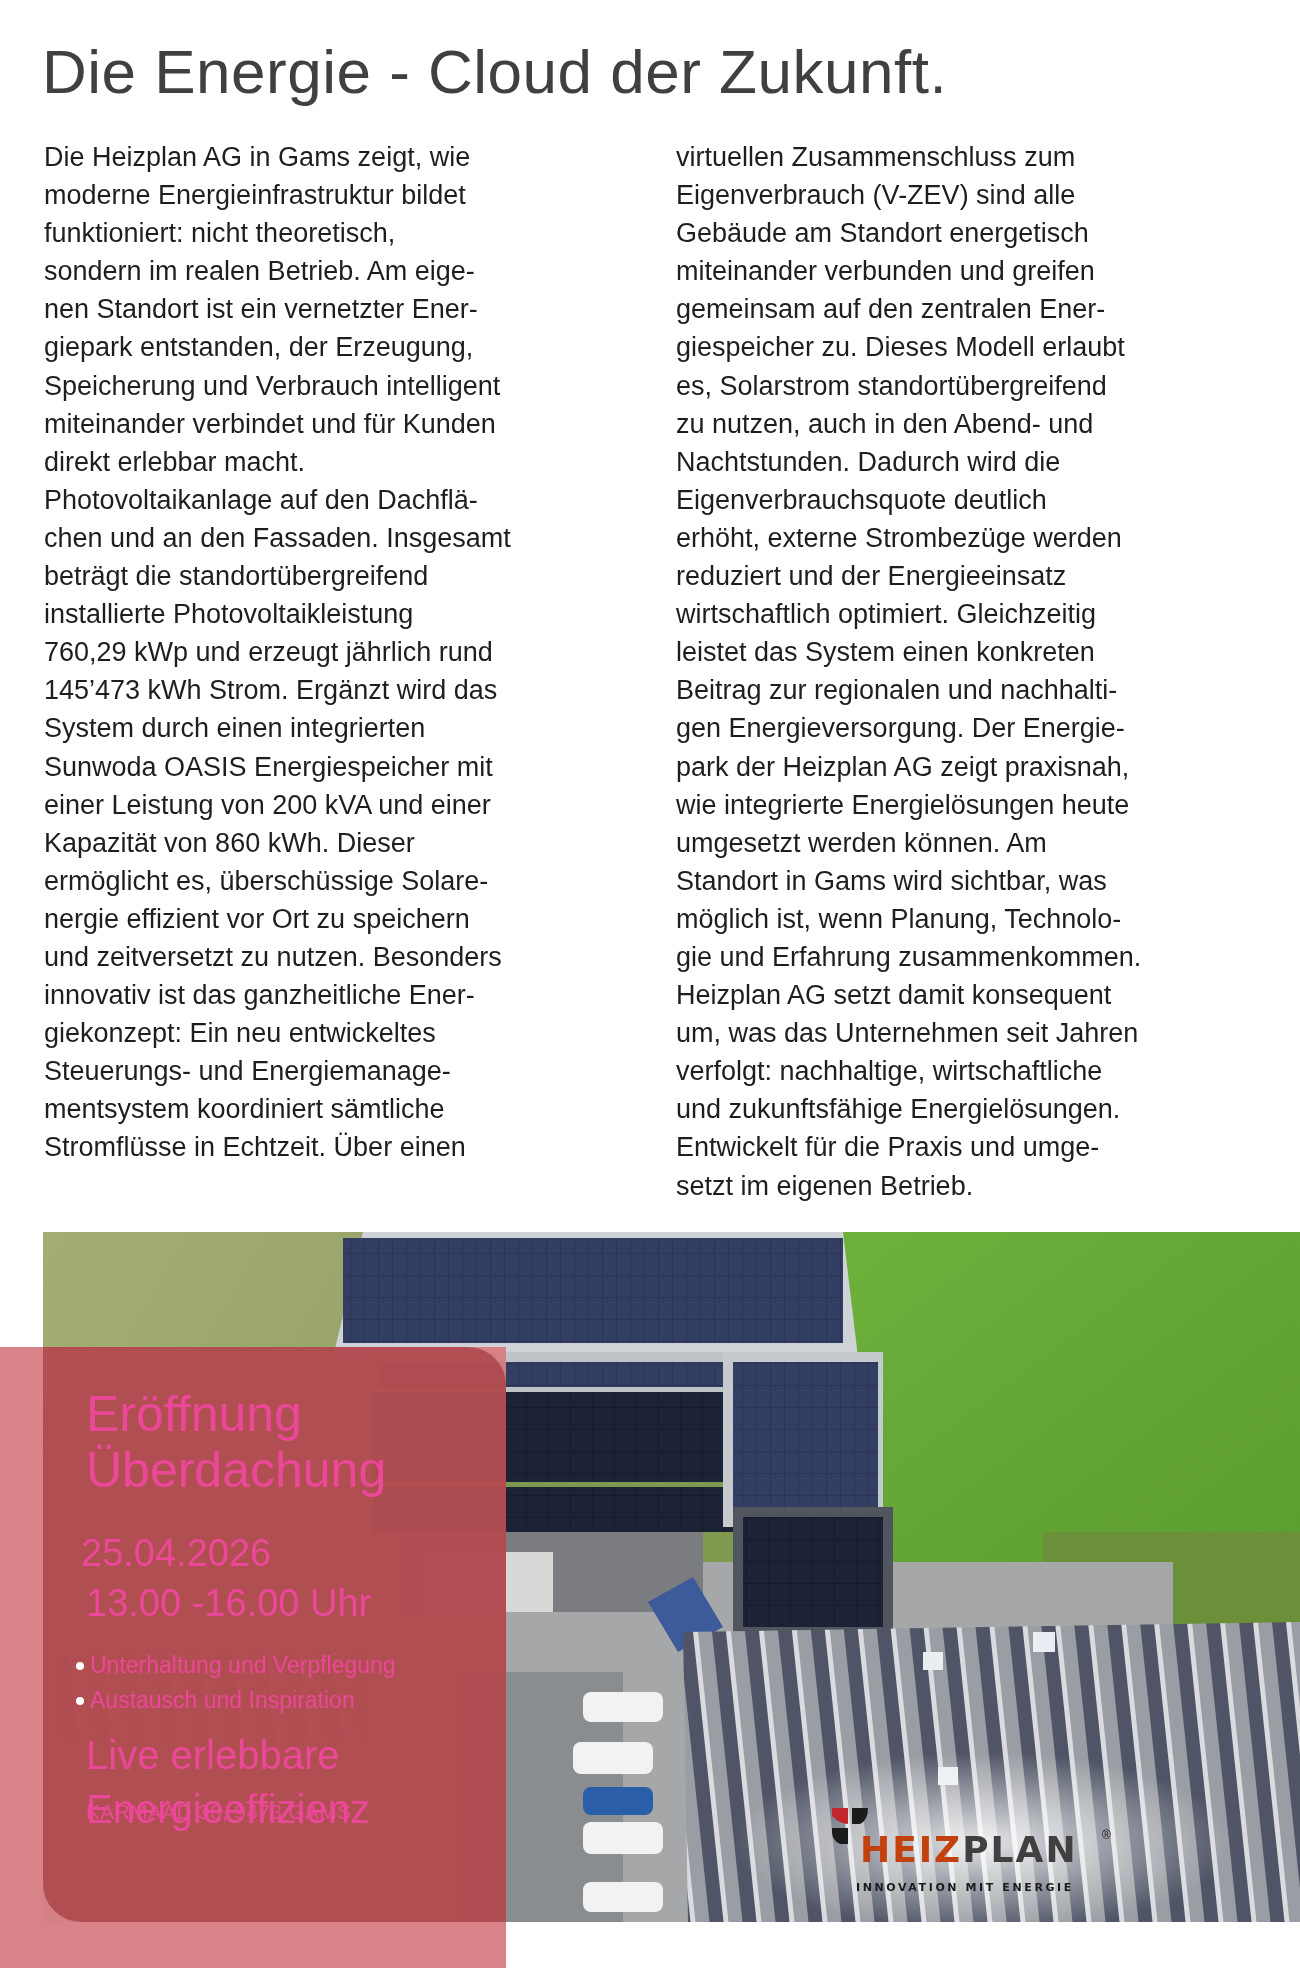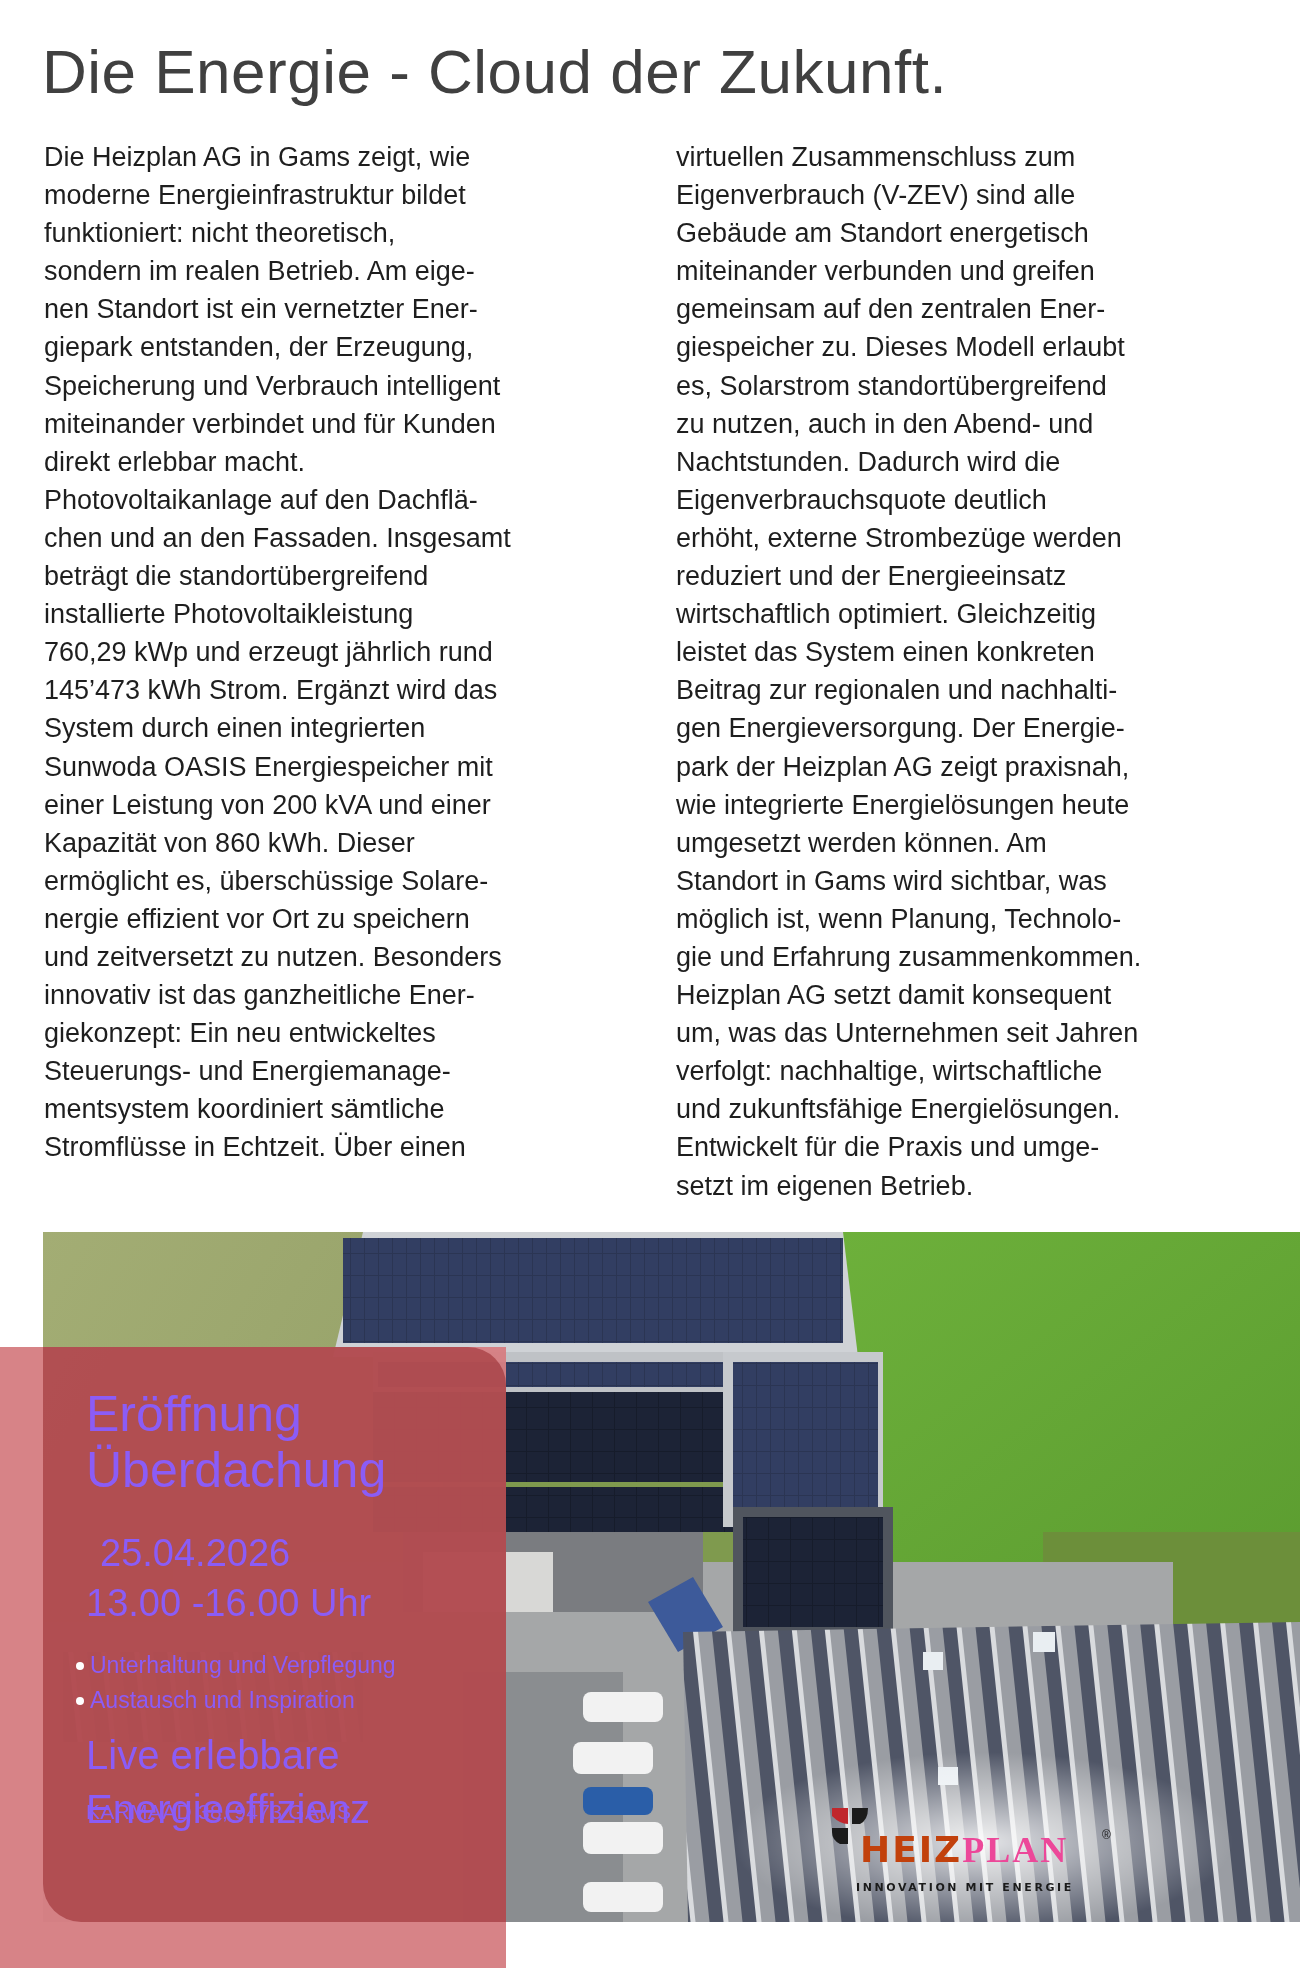--- a/index.html
+++ b/index.html
@@ -21,37 +21,37 @@
   .photo { position: absolute; left: 43px; top: 1232px; width: 1257px; height: 690px; overflow: hidden;
            background: #7f9a4e; }
   .photo svg { display: block; }
 
   
   .overlay-outer { position: absolute; left: 0; top: 1347px; width: 506px; height: 621px;
                    background: rgba(214, 127, 131, 0.97); }
   .overlay-inner { position: absolute; left: 43px; top: 1347px; width: 463px; height: 575px;
                    background: rgba(178, 72, 80, 0.55); border-radius: 0 38px 0 38px; mix-blend-mode: multiply; }
 
-  .ev { position: absolute; color: #8b5cf6; white-space: nowrap; font-family: "Liberation Sans", sans-serif; }
+  .ev { position: absolute; color: #ec4899; white-space: nowrap; font-family: "Liberation Sans", sans-serif; }
   .ev-title { left: 86px; top: 1386px; font-size: 50px; line-height: 56px; }
-  .ev-date { left: 100px; top: 1530px; font-size: 38px; line-height: 46px; }
+  .ev-date { left: 81px; top: 1530px; font-size: 38px; line-height: 46px; }
   .ev-time { left: 86px; top: 1580px; font-size: 38px; line-height: 46px; }
   .ev-bullets { left: 76px; top: 1648px; font-size: 23px; line-height: 35px; margin: 0; padding: 0; list-style: none; }
   .ev-bullets li { display: flex; align-items: center; }
   .ev-bullets .dot { display: inline-block; width: 8px; height: 8px; border-radius: 50%; background: #fff; margin-right: 6px; }
   .ev-tagline { left: 86px; top: 1728px; font-size: 40px; line-height: 54px; }
   .ev-address { left: 86px; top: 1798px; font-size: 21px; line-height: 28px; letter-spacing: 0.3px; }
 
   
   .logo { position: absolute; left: 830px; top: 1806px; width: 300px; height: 78px; }
   .logo-mark { position: absolute; left: 0; top: 0; width: 40px; height: 56px; }
   .logo-word { position: absolute; left: 30px; top: 24px; font-family: "DejaVu Sans", sans-serif; font-weight: bold;
                font-size: 36px; letter-spacing: 2px; line-height: 40px; white-space: nowrap; }
   .logo-word .heiz { color: #c2410c; }
-  .logo-word .plan { color: #ec4899; font-family: Liberation Serif, serif; }
+  .logo-word .plan { color: #404040; }
   .logo-reg { position: absolute; left: 272px; top: 22px; font-size: 12px; color: #1b1b1b; }
   .logo-tag { position: absolute; left: 26px; top: 75px; font-family: "DejaVu Sans", sans-serif; font-size: 11px;
               letter-spacing: 2.6px; color: #1b1b1b; white-space: nowrap; font-weight: bold; }
 </style>
 </head>
 <body>
 
 <h1 class="title">Die Energie - Cloud der Zukunft.</h1>
 
 <div class="col col-left" id="col-left">

